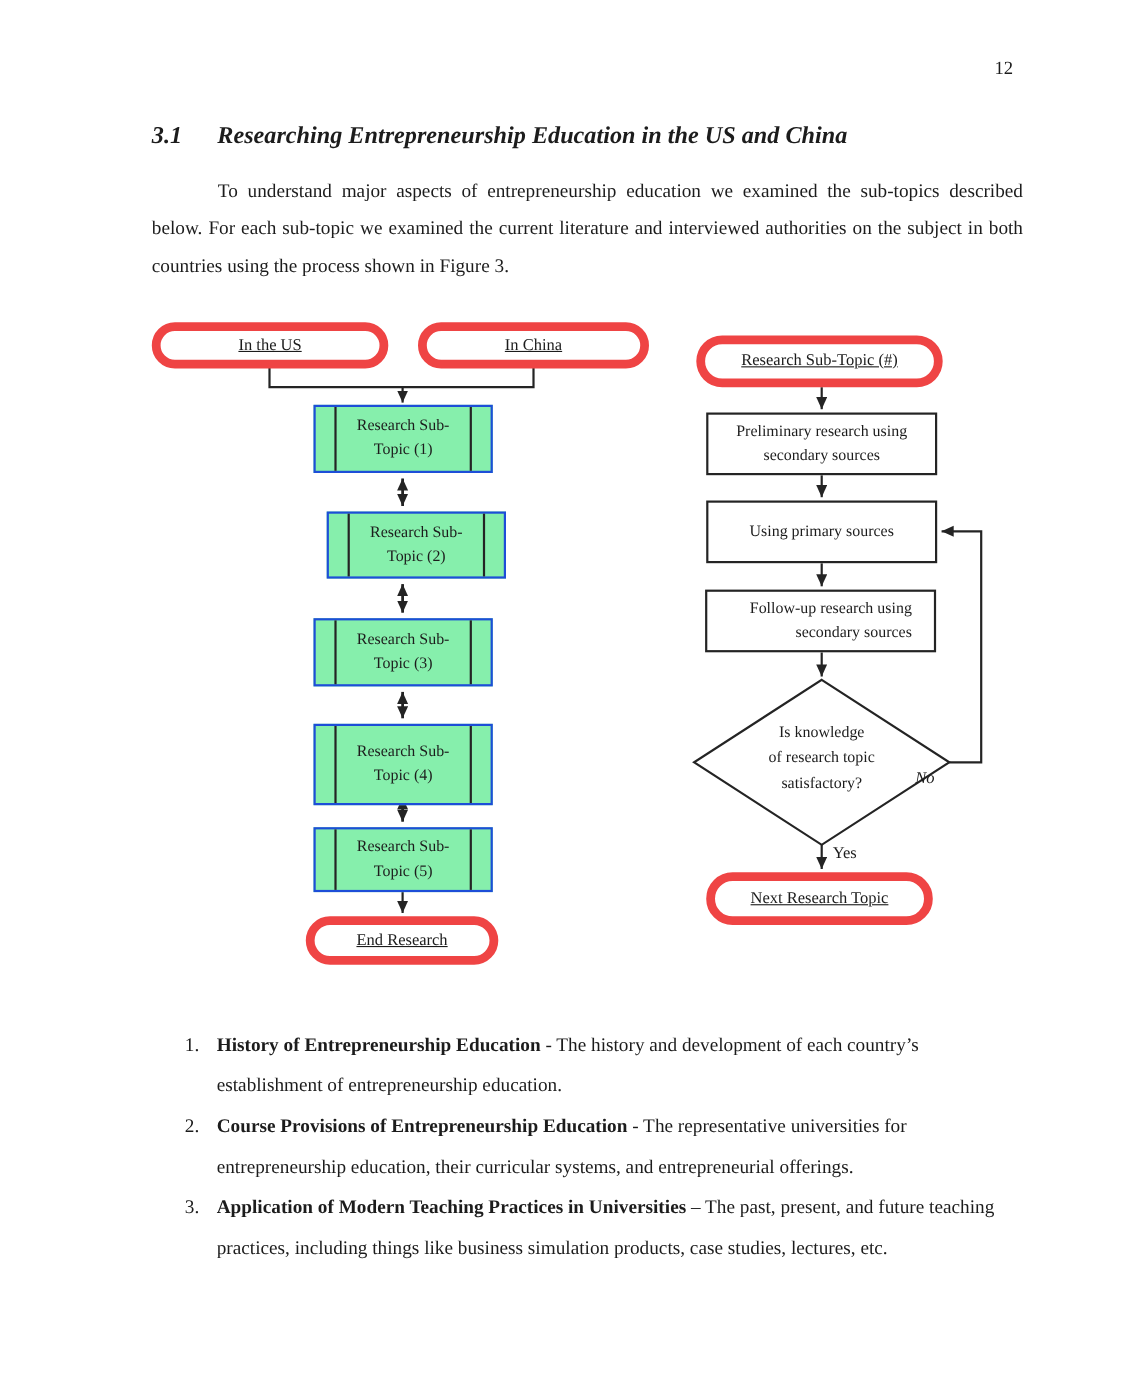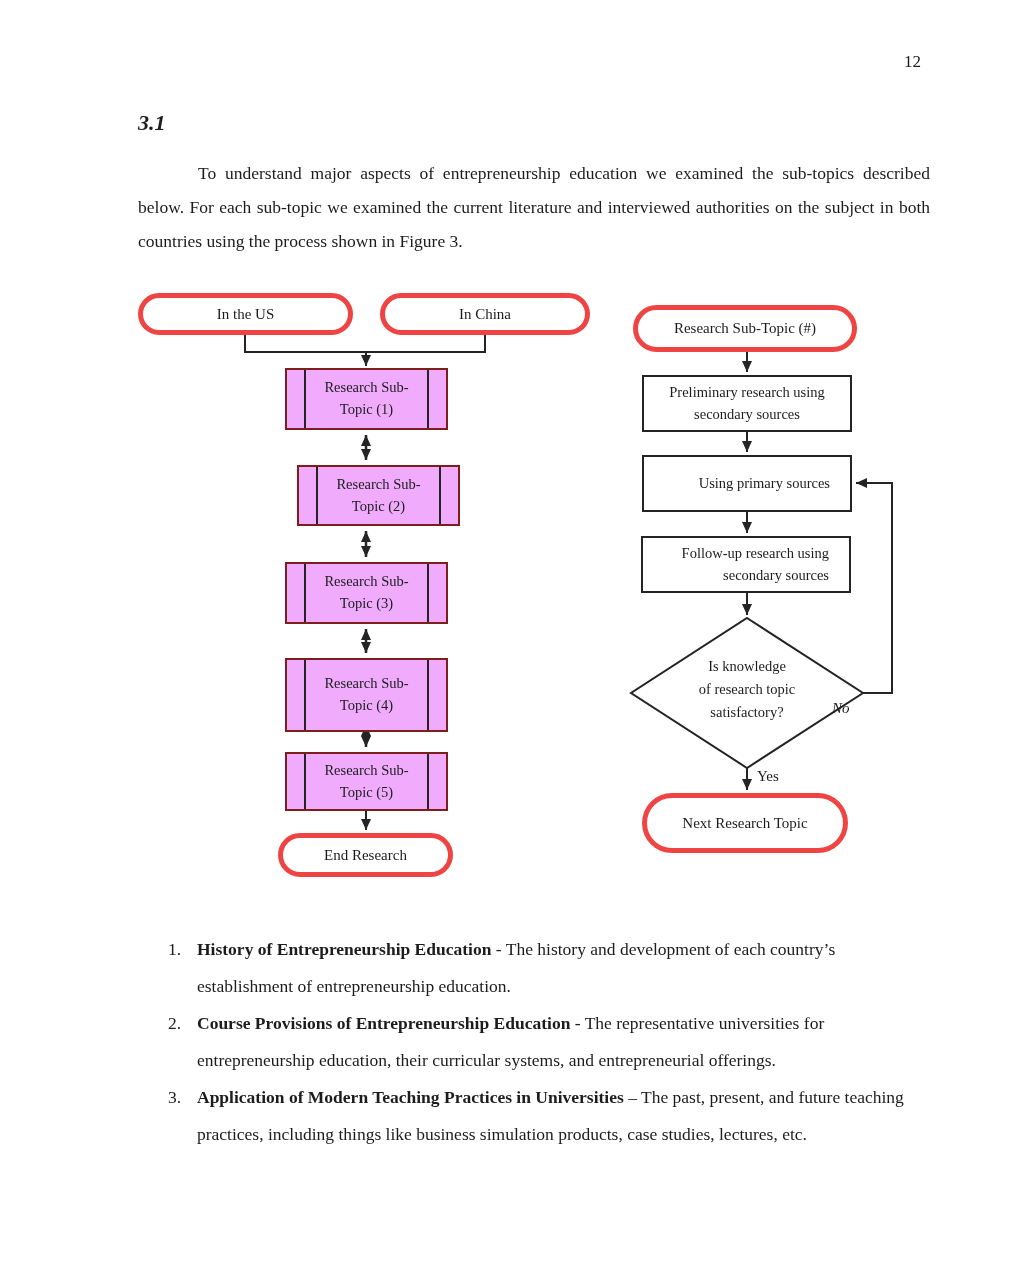--- a/index.html
+++ b/index.html
@@ -13,31 +13,31 @@
     margin-left:20px;
   }
   .abs{position:absolute;}
   .pageno{left:884px;top:52px;font-size:17px;}
   .heading{left:118px;top:110px;width:800px;font-size:22px;font-weight:700;font-style:italic;display:flex;}
   .heading .num{margin-right:32px;}
   .para{left:118px;top:156px;width:792px;font-size:17.5px;line-height:34px;text-align:justify;text-indent:60px;}
 
   
   .oval{
-    border:5px solid #ef4444;border-radius:999px;background:#fff;
+    border:8px solid #ef4444;border-radius:999px;background:#fff;
     display:flex;align-items:center;justify-content:center;
-    font-size:15px;text-align:center;box-sizing:border-box;
+    font-size:15px;text-align:center;box-sizing:border-box;text-decoration:underline;
   }
   .rbox{
     border:2px solid #242424;background:#fff;box-sizing:border-box;
     display:flex;align-items:center;justify-content:center;
     font-size:14.5px;text-align:center;line-height:1.5;padding:2px 20px;
   }
   .pbox{
-    border:2px solid #7f1d1d;background:#f0abfc;box-sizing:border-box;
+    border:2px solid #1d4ed8;background:#86efac;box-sizing:border-box;
     display:flex;align-items:center;justify-content:center;
     font-size:14.5px;text-align:center;line-height:1.5;
   }
   .pbox::before,.pbox::after{
     content:"";position:absolute;top:0;bottom:0;width:2px;background:#242424;
   }
   .pbox::before{left:17px;}
   .pbox::after{right:17px;}
   .pbox .lbl{width:112px;}
   .diamond-label{
@@ -57,20 +57,21 @@
 </style>
 </head>
 <body>
 
 <div class="page">
 
   <div class="abs pageno">12</div>
 
   <div class="abs heading">
     <span class="num">3.1</span>
+    <span>Researching Entrepreneurship Education in the US and China</span>
   </div>
 
   <div class="abs para">To understand major aspects of entrepreneurship education we examined the sub-topics described below. For each sub-topic we examined the current literature and interviewed authorities on the subject in both countries using the process shown in Figure 3.</div>
 
   <svg class="overlay" width="1024" height="1273" viewBox="0 0 1024 1273">
     <defs>
       <marker id="ah" markerUnits="userSpaceOnUse" markerWidth="14" markerHeight="12" refX="11" refY="5" orient="auto-start-reverse">
         <path d="M0,0 L11,5 L0,10 Z" fill="#242424"></path>
       </marker>
     </defs>
@@ -125,38 +126,38 @@
   </div>
 
   <div class="abs oval" style="left:613px;top:305px;width:224px;height:47px;">
     <span>Research Sub-Topic (#)</span>
   </div>
 
   <div class="abs rbox" style="left:622px;top:375px;width:210px;height:57px;">
     <span>Preliminary research using secondary sources</span>
   </div>
 
-  <div class="abs rbox" style="left:622px;top:455px;width:210px;height:57px;justify-content:flex-end;">
+  <div class="abs rbox" style="left:622px;top:455px;width:210px;height:57px;">
     <span>Using primary sources</span>
   </div>
 
   <div class="abs rbox" style="left:621px;top:536px;width:210px;height:57px;text-align:right;">
     <span>Follow-up research using secondary sources</span>
   </div>
 
   <div class="abs diamond-label" style="left:647px;top:655px;width:160px;">
     <span>Is knowledge</span>
     <span>of research topic</span>
     <span>satisfactory?</span>
   </div>
 
   <div class="abs flow-tag" style="left:812px;top:700px;font-style:italic;">No</div>
   <div class="abs flow-tag" style="left:737px;top:768px;">Yes</div>
 
-  <div class="abs oval" style="left:622px;top:793px;width:206px;height:60px;">
+  <div class="abs oval" style="left:622px;top:793px;width:206px;height:48px;">
     <span>Next Research Topic</span>
   </div>
 
 
   <div class="abs nlist">
     <div class="li">
       <span class="num">1.</span><span class="ttl">History of Entrepreneurship Education</span><span> - </span><span>The history and development of each country’s establishment of entrepreneurship education.</span>
     </div>
     <div class="li">
       <span class="num">2.</span><span class="ttl">Course Provisions of Entrepreneurship Education</span><span> - </span><span>The representative universities for entrepreneurship education, their curricular systems, and entrepreneurial offerings.</span>

